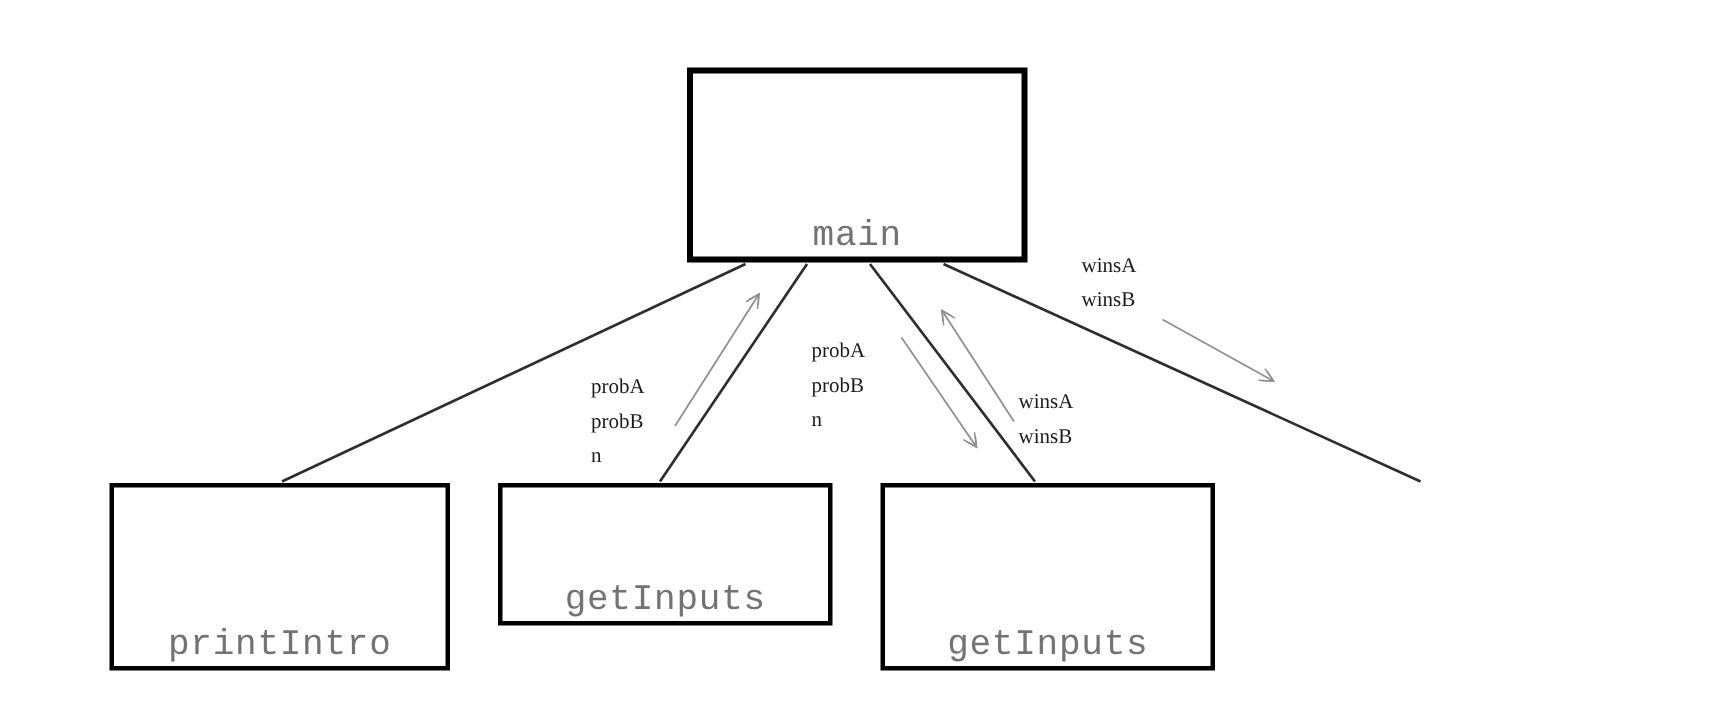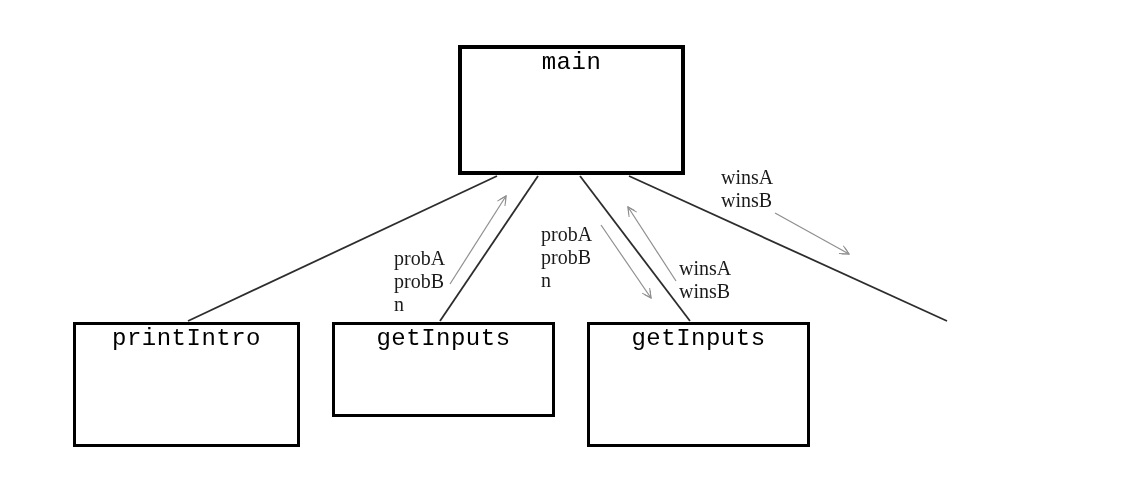--- a/index.html
+++ b/index.html
@@ -24,37 +24,37 @@
   .flow-arrow {
     stroke: #8f8f8f;
     stroke-width: 1.2;
     fill: none;
   }
   .node {
     position: absolute;
     background: #ffffff;
     border: 3px solid #000000;
     display: flex;
-    align-items: flex-start;
+    align-items: flex-end;
     justify-content: center;
     font-family: "Liberation Mono", "DejaVu Sans Mono", monospace;
     font-size: 24px;
-    color: #000000;
+    color: #737373;
     letter-spacing: 0.5px;
   }
   .node.root { border-width: 4px; }
   .node-main         { left: 458px; top: 45px;  width: 227px; height: 130px; }
   .node-printintro   { left: 73px;  top: 322px; width: 227px; height: 125px; }
   .node-getinputs    { left: 332px; top: 322px; width: 223px; height: 95px; }
   .node-simngames    { left: 587px; top: 322px; width: 223px; height: 125px; }
   .node-printsummary { left: 842px; top: 322px; width: 223px; height: 126px; }
   .flow-label {
     position: absolute;
     font-family: "Liberation Serif", "DejaVu Serif", serif;
-    font-size: 20px;
+    font-size: 14px;
     line-height: 23px;
     color: #1b1b1b;
     white-space: nowrap;
   }
   .label-a { left: 394px; top: 247px; }
   .label-b { left: 541px; top: 223px; }
   .label-c { left: 679px; top: 257px; }
   .label-d { left: 721px; top: 166px; }
 </style>
 </head>

